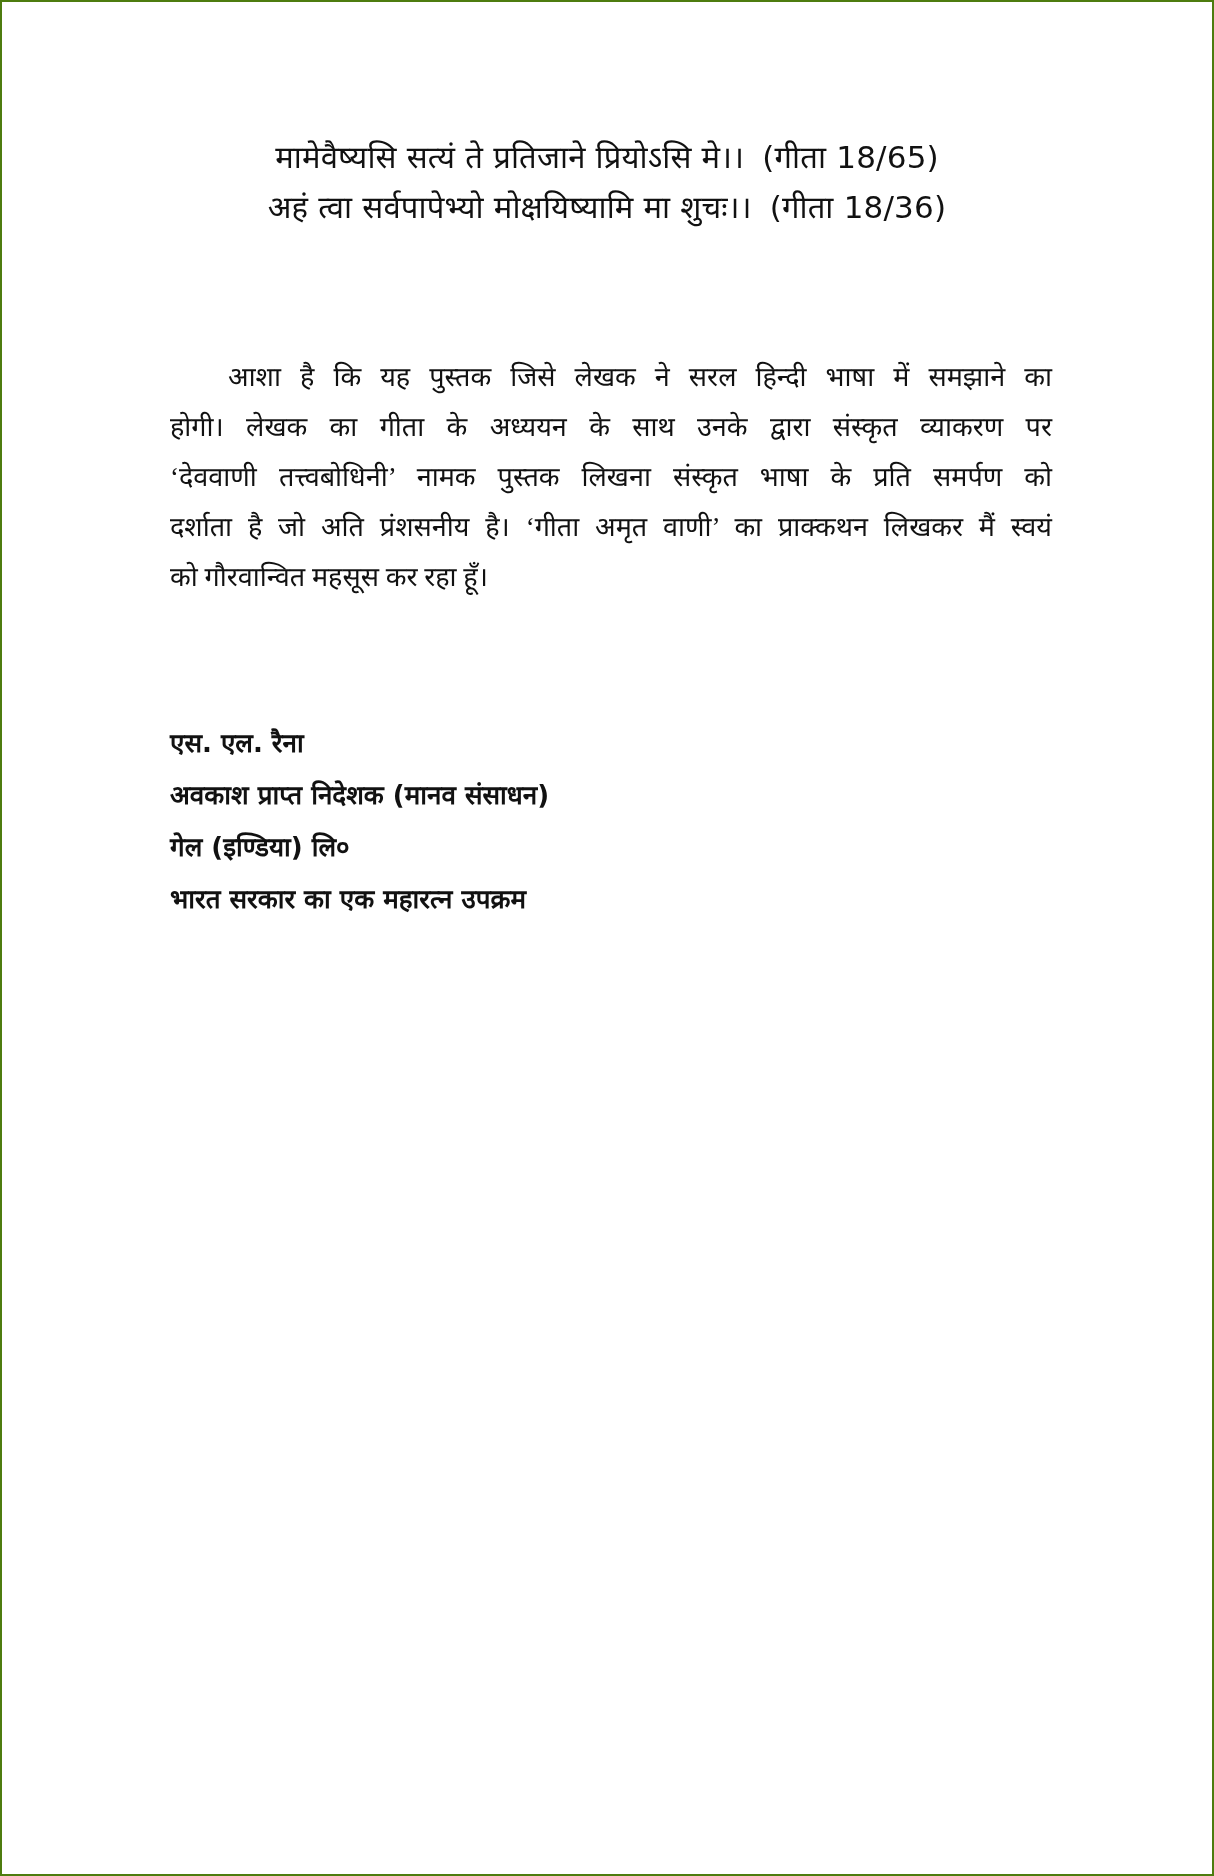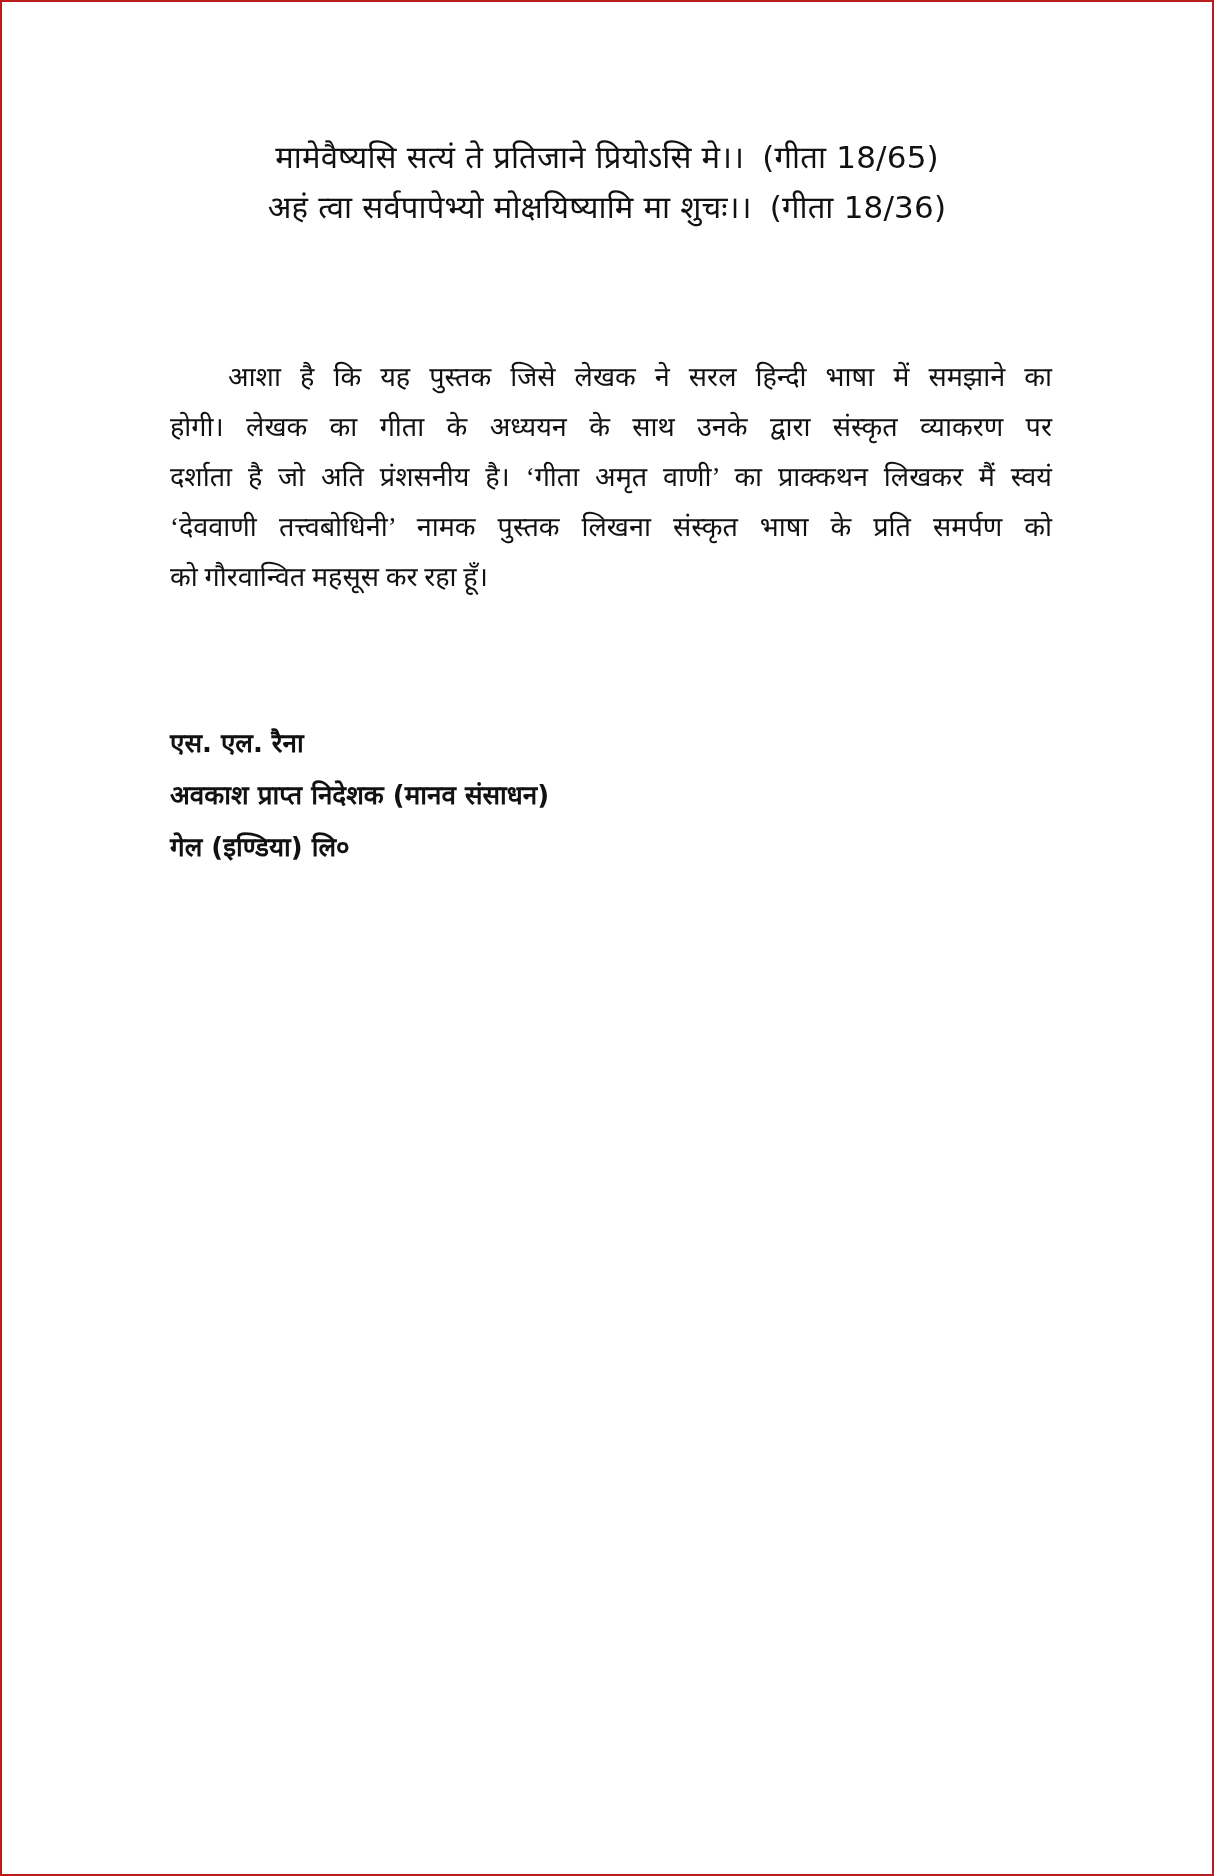--- a/index.html
+++ b/index.html
@@ -13,21 +13,21 @@
       position: relative;
       overflow: hidden;
       font-family: "DejaVu Sans", sans-serif;
       color: #111111;
     }
     .page {
       position: absolute;
       left: 0; top: 0;
       width: 1210px;
       height: 1872px;
-      border: 2px solid #b91c1c;
+      border: 2px solid #4d7c0f;
       background: #ffffff;
     }
     .verse {
       position: absolute;
       left: 0;
       width: 1210px;
       top: 130px;
       text-align: center;
       font-family: "DejaVu Sans", sans-serif;
       font-size: 31px;
@@ -90,24 +90,25 @@
     </span>
     <span class="verse-line">
       <span>अहं त्वा सर्वपापेभ्यो मोक्षयिष्यामि मा शुचः।।</span>
       <span class="ref">(गीता 18/36)</span>
     </span>
   </div>
 
   <div class="paragraph">
     <span class="pline first">आशा है कि यह पुस्तक जिसे लेखक ने सरल हिन्दी भाषा में समझाने का</span>
     <span class="pline">होगी। लेखक का गीता के अध्ययन के साथ उनके द्वारा संस्कृत व्याकरण पर</span>
+    <span class="pline">‘देववाणी तत्त्वबोधिनी’ नामक पुस्तक लिखना संस्कृत भाषा के प्रति समर्पण को</span>
     <span class="pline">दर्शाता है जो अति प्रंशसनीय है। ‘गीता अमृत वाणी’ का प्राक्कथन लिखकर मैं स्वयं</span>
-    <span class="pline">‘देववाणी तत्त्वबोधिनी’ नामक पुस्तक लिखना संस्कृत भाषा के प्रति समर्पण को</span>
     <span class="pline last">को गौरवान्वित महसूस कर रहा हूँ।</span>
   </div>
 
   <div class="signature">
     <span class="sline">एस. एल. रैना</span>
     <span class="sline">अवकाश प्राप्त निदेशक (मानव संसाधन)</span>
     <span class="sline">गेल (इण्डिया) लि०</span>
+    <span class="sline">भारत सरकार का एक महारत्न उपक्रम</span>
   </div>
 
 </div>
 
 </body></html>

